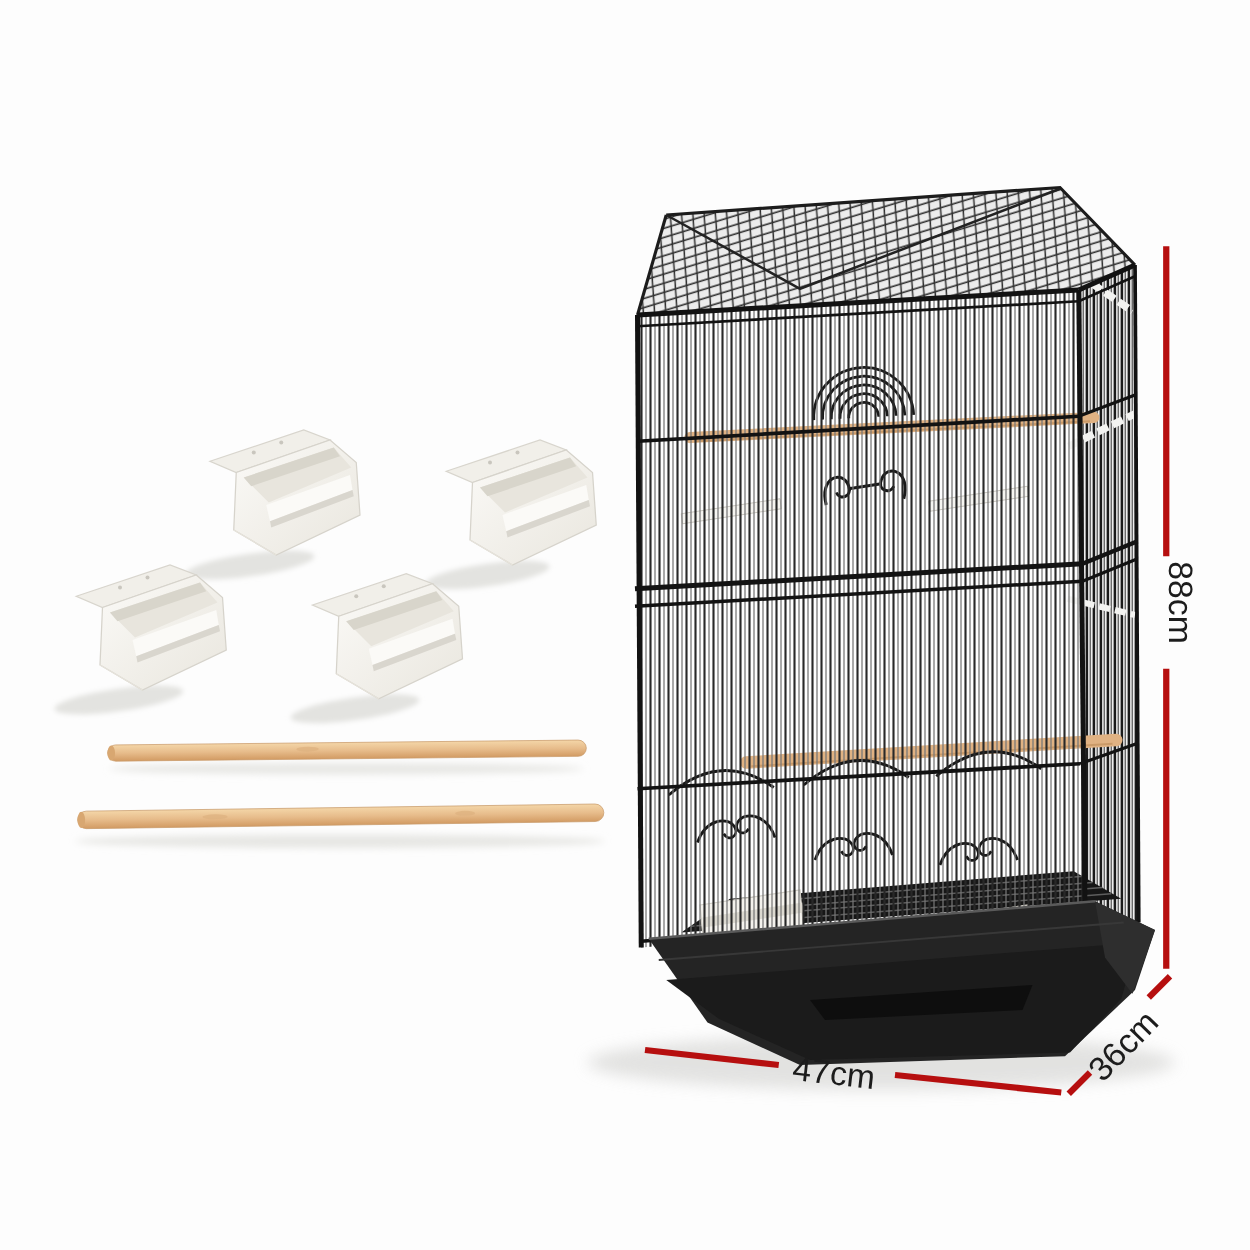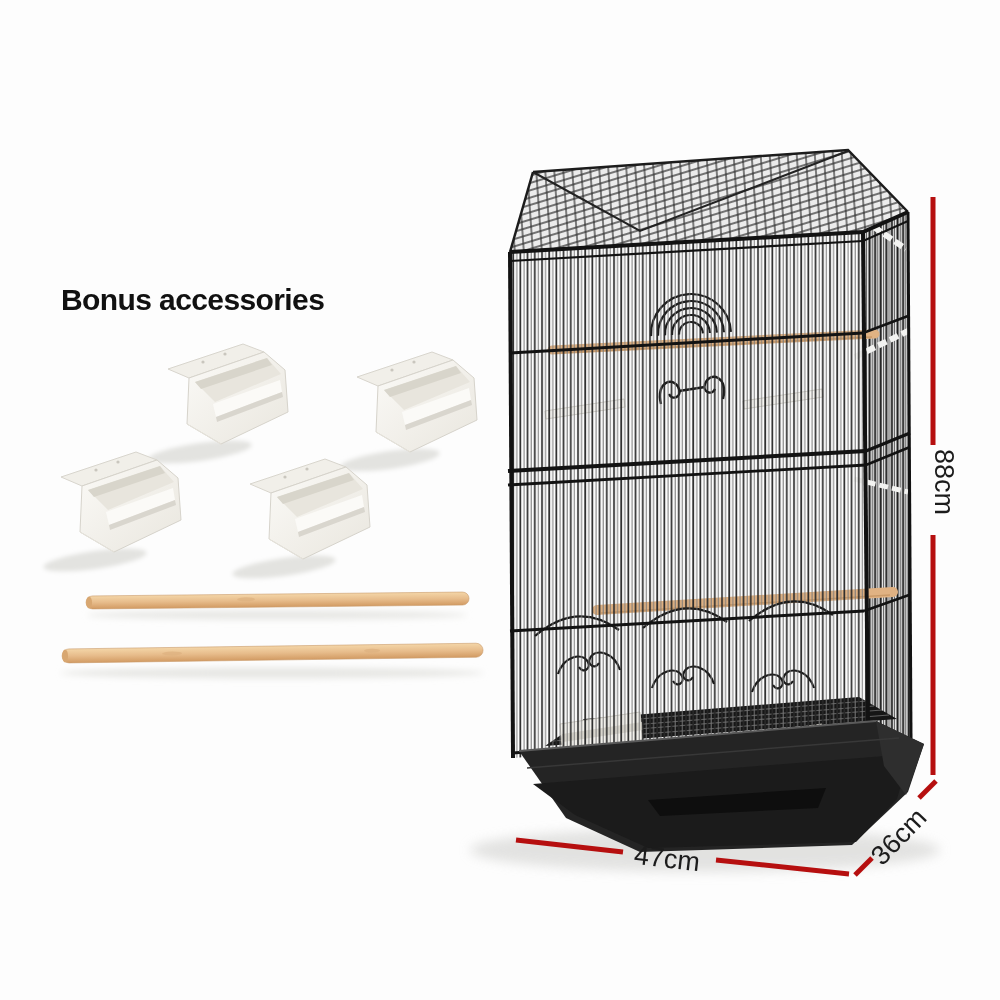--- a/index.html
+++ b/index.html
@@ -205,18 +205,17 @@
       <line x1="516" y1="840" x2="623" y2="852" stroke-width="5"></line>
       <line x1="716" y1="860" x2="849" y2="874" stroke-width="5"></line>
     </g>
     <g>
       <line x1="855" y1="875" x2="872" y2="858" stroke-width="5"></line>
       <line x1="919" y1="798" x2="936" y2="781" stroke-width="5"></line>
     </g>
   </g>
 </svg>
 
-<div class="label title">Bonus accessories</div>
 <div class="label dim dim-h">88cm</div>
 <div class="label dim dim-w">47cm</div>
 <div class="label dim dim-d">36cm</div>
 
 </div>
 
 </body></html>

